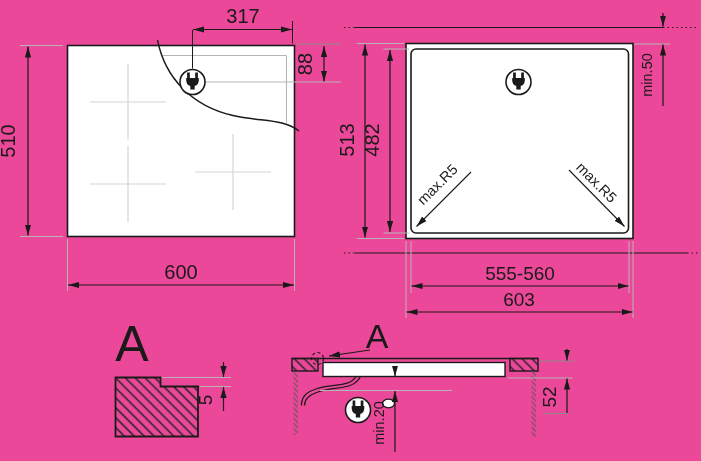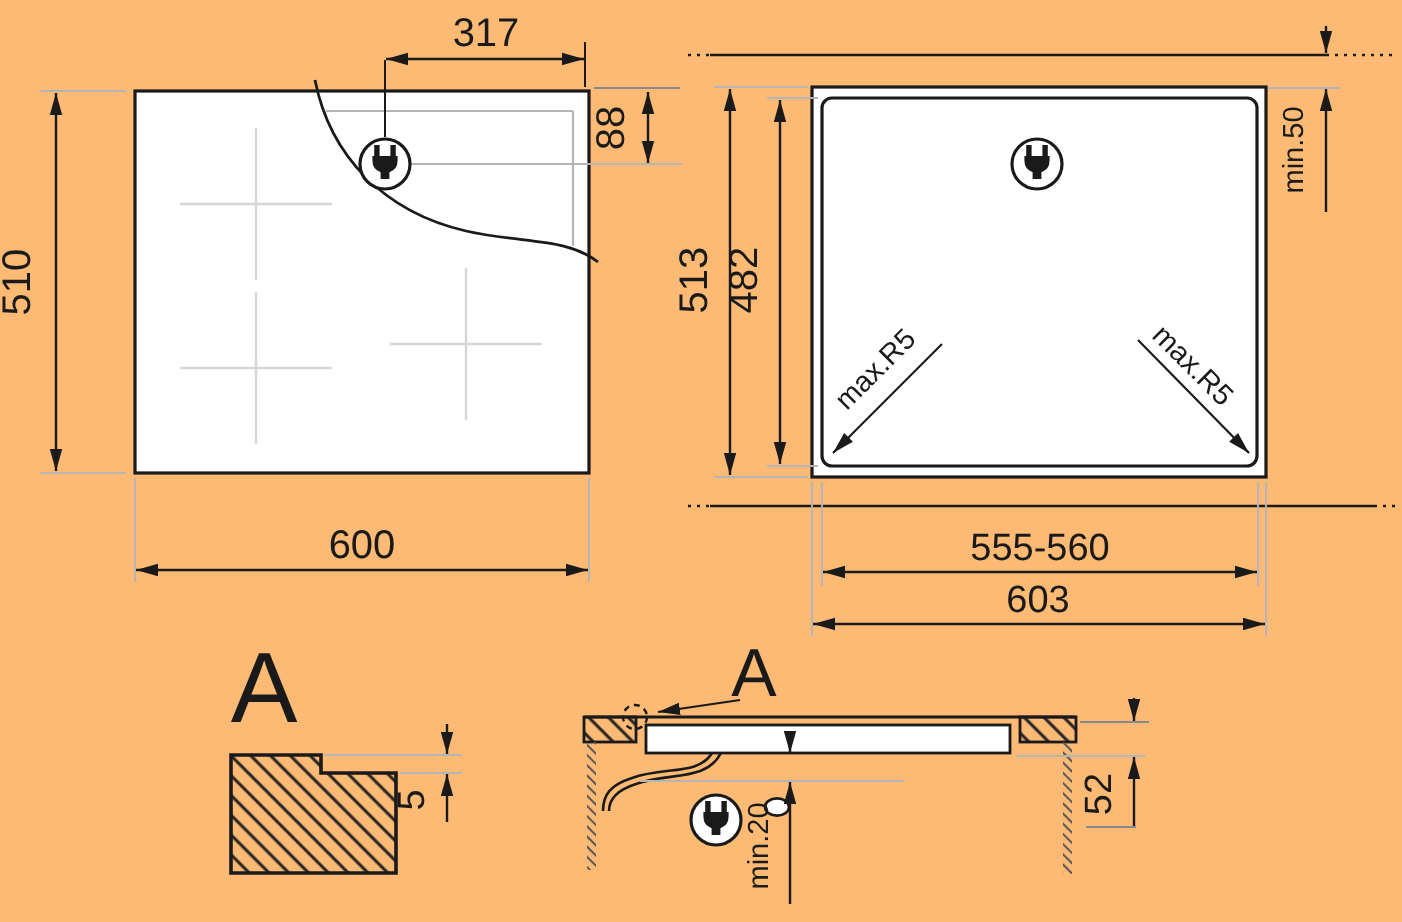--- a/index.html
+++ b/index.html
@@ -1,16 +1,16 @@
 <!DOCTYPE html>
 <html><head>
 <meta charset="utf-8">
 <style>
   html,body{margin:0;padding:0;background:#fff;}
-  .canvas{position:relative;width:701px;height:461px;background:#fdba74;overflow:hidden;}
+  .canvas{position:relative;width:701px;height:461px;background:#ec4899;overflow:hidden;}
   svg text{font-family:"Liberation Sans","DejaVu Sans",sans-serif;fill:#1a1a1a;}
   .dim-num{font-size:20px;}
   .dim-num-sm{font-size:19px;}
   .dim-min{font-size:14.5px;}
   .letter-big{font-size:50px;}
   .letter-mid{font-size:34px;}
 </style>
 </head>
 <body>
 

